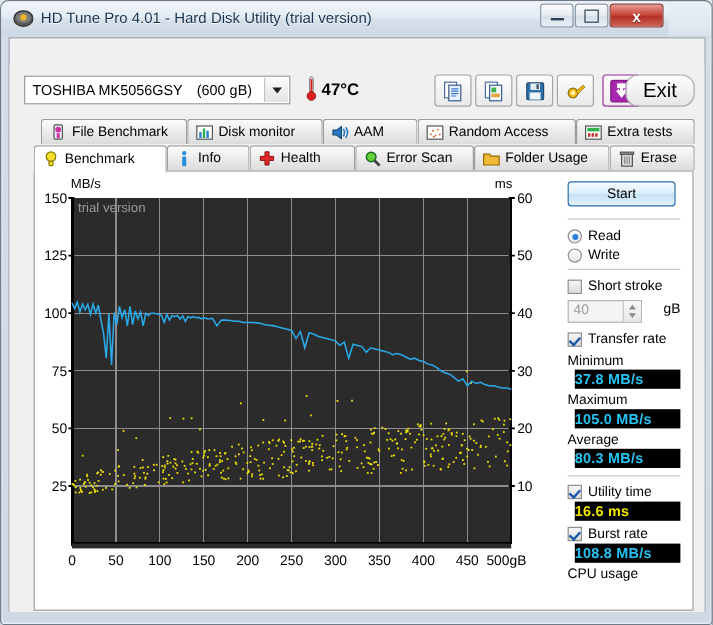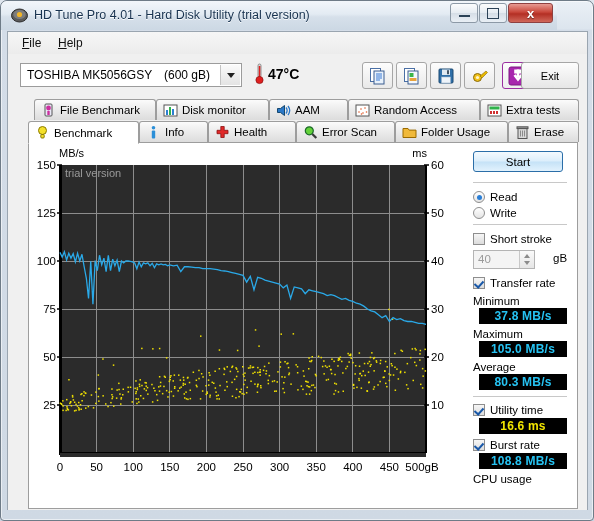--- a/index.html
+++ b/index.html
@@ -91,23 +91,23 @@
   .temp-val{position:absolute;left:260px;top:12px;font-size:14px;font-weight:bold;}
   .tbtn{
     position:absolute;top:8px;width:31px;height:27px;
     border:1px solid #a6a6a6;border-radius:3px;box-sizing:border-box;
     background:linear-gradient(180deg,#fdfdfd,#e9e9e9);
     display:flex;align-items:center;justify-content:center;
   }
   .tbtn.accent{border:1px solid #9a2fa0;background:linear-gradient(180deg,#fdfdfd,#eeeeee);}
   .exitbtn{
     position:absolute;left:513px;top:8px;width:58px;height:27px;
-    border:1px solid #a6a6a6;border-radius:3px;box-sizing:border-box;
+    border:1px solid #a6a6a6;border-radius:11px;box-sizing:border-box;
     background:linear-gradient(180deg,#fdfdfd,#e6e6e6);
-    font-size:11px;color:#000;display:flex;align-items:center;justify-content:center;
+    font-size:17px;color:#000;display:flex;align-items:center;justify-content:center;
   }
 
   
   .tabzone{position:absolute;left:0;top:66px;width:579px;height:412px;background:#f0f0f0;}
   .tabrow{position:absolute;left:0;height:22px;}
   .tabrow.r1{top:1px;}
   .tabrow.r2{top:23px;}
   .tab{
     position:absolute;top:0;height:21px;box-sizing:border-box;
     border:1px solid #9d9d9d;border-bottom:none;
@@ -169,21 +169,21 @@
   .spin .sb:before,.spin .sb:after{
     content:"";position:absolute;left:4px;
     border-left:3px solid transparent;border-right:3px solid transparent;
   }
   .spin .sb:before{top:3px;border-bottom:4px solid #8b8b8b;}
   .spin .sb:after{top:10px;border-top:4px solid #8b8b8b;}
   .lbl{position:absolute;left:14px;height:14px;line-height:14px;font-size:11.5px;}
   .val{
     position:absolute;left:20px;width:88px;height:16px;
     background:#000;color:#26c3f3;font-size:12px;font-weight:bold;
-    text-align:center;line-height:16px;letter-spacing:.2px;
+    line-height:16px;letter-spacing:.2px;
   }
   .val.amber{color:#f2e500;}
   .val.white{color:#ffffff;}
   .gB{position:absolute;left:94px;font-size:11.5px;}
 </style>
 </head>
 <body>
 
 <div id="app">
   <div class="win-frame">
@@ -201,24 +201,20 @@
           </div>
         <div class="wbtn">
             <i class="mx"></i>
           </div>
         <div class="wbtn close">x</div>
       </div>
     </div>
 
     <div class="client">
 
-      <div class="menubar">
-        <div class="menu-item" style="left:8px"><u>F</u><span title="File">ile</span></div>
-        <div class="menu-item" style="left:44px"><u>H</u><span>elp</span></div>
-      </div>
 
       <div class="toolbar">
         <div class="drivebox">
           <span class="dv-name">TOSHIBA MK5056GSY</span>
           <span class="dv-cap">(600 gB)</span>
           <span class="dv-arrow"></span>
         </div>
 
         <svg class="thermo" viewBox="0 0 9 22">
           <rect x="3" y="1" width="3" height="13" rx="1.5" fill="#d8d8d8" stroke="#7a7a7a" stroke-width=".8"></rect>

